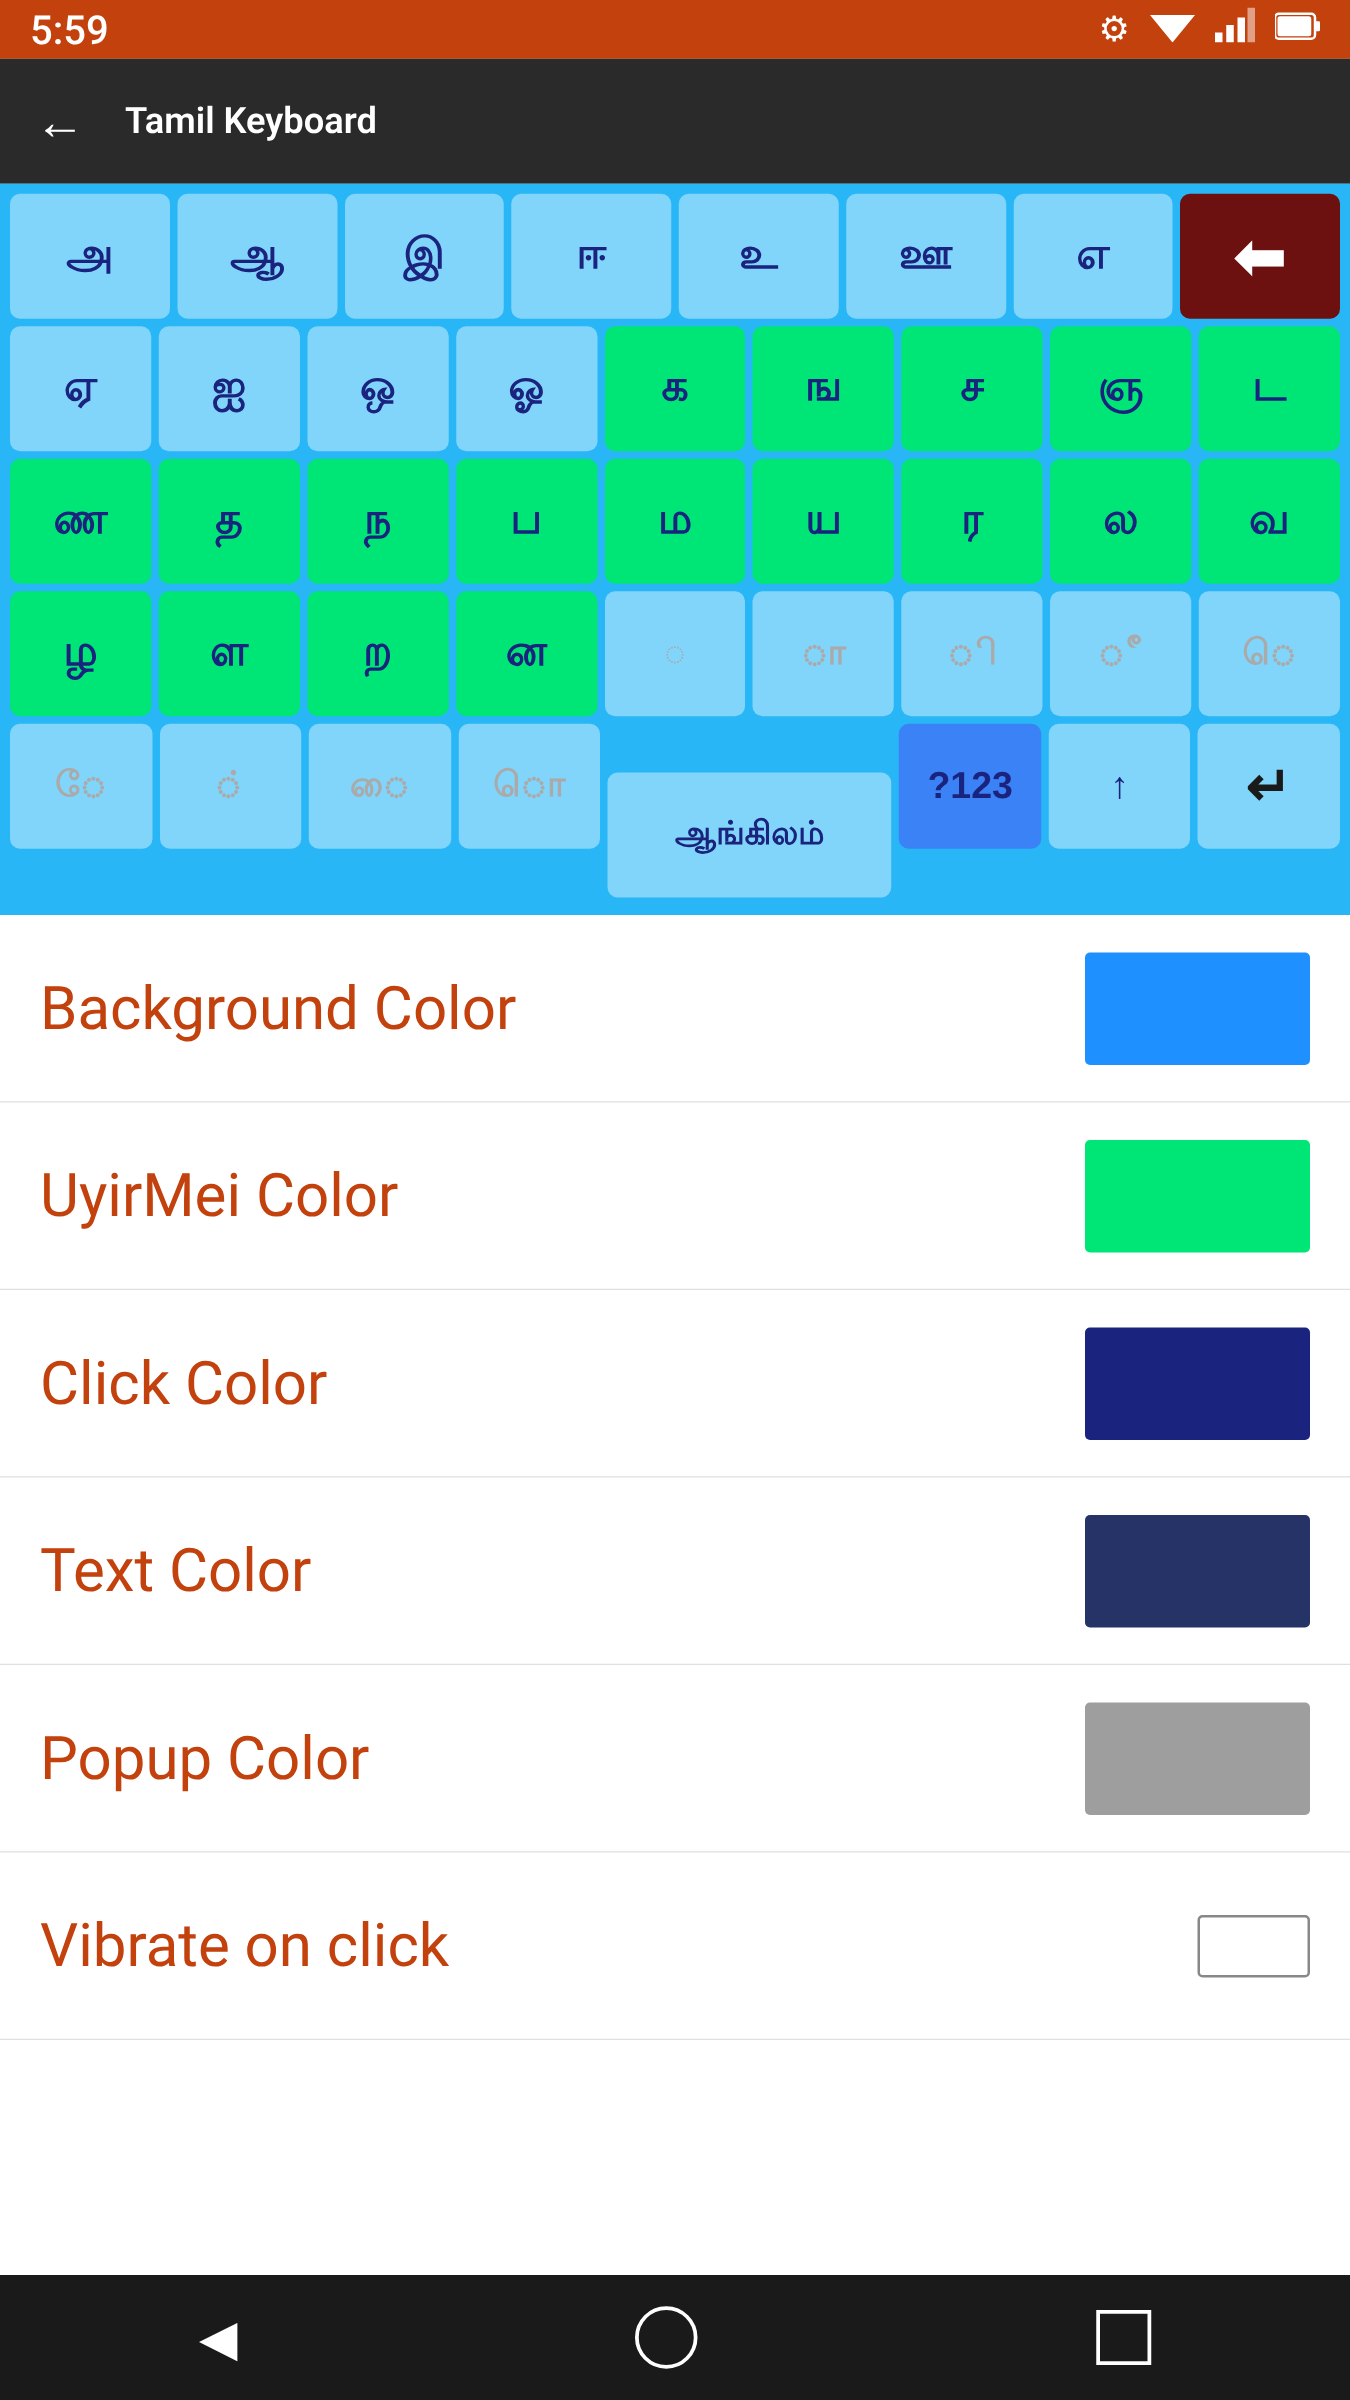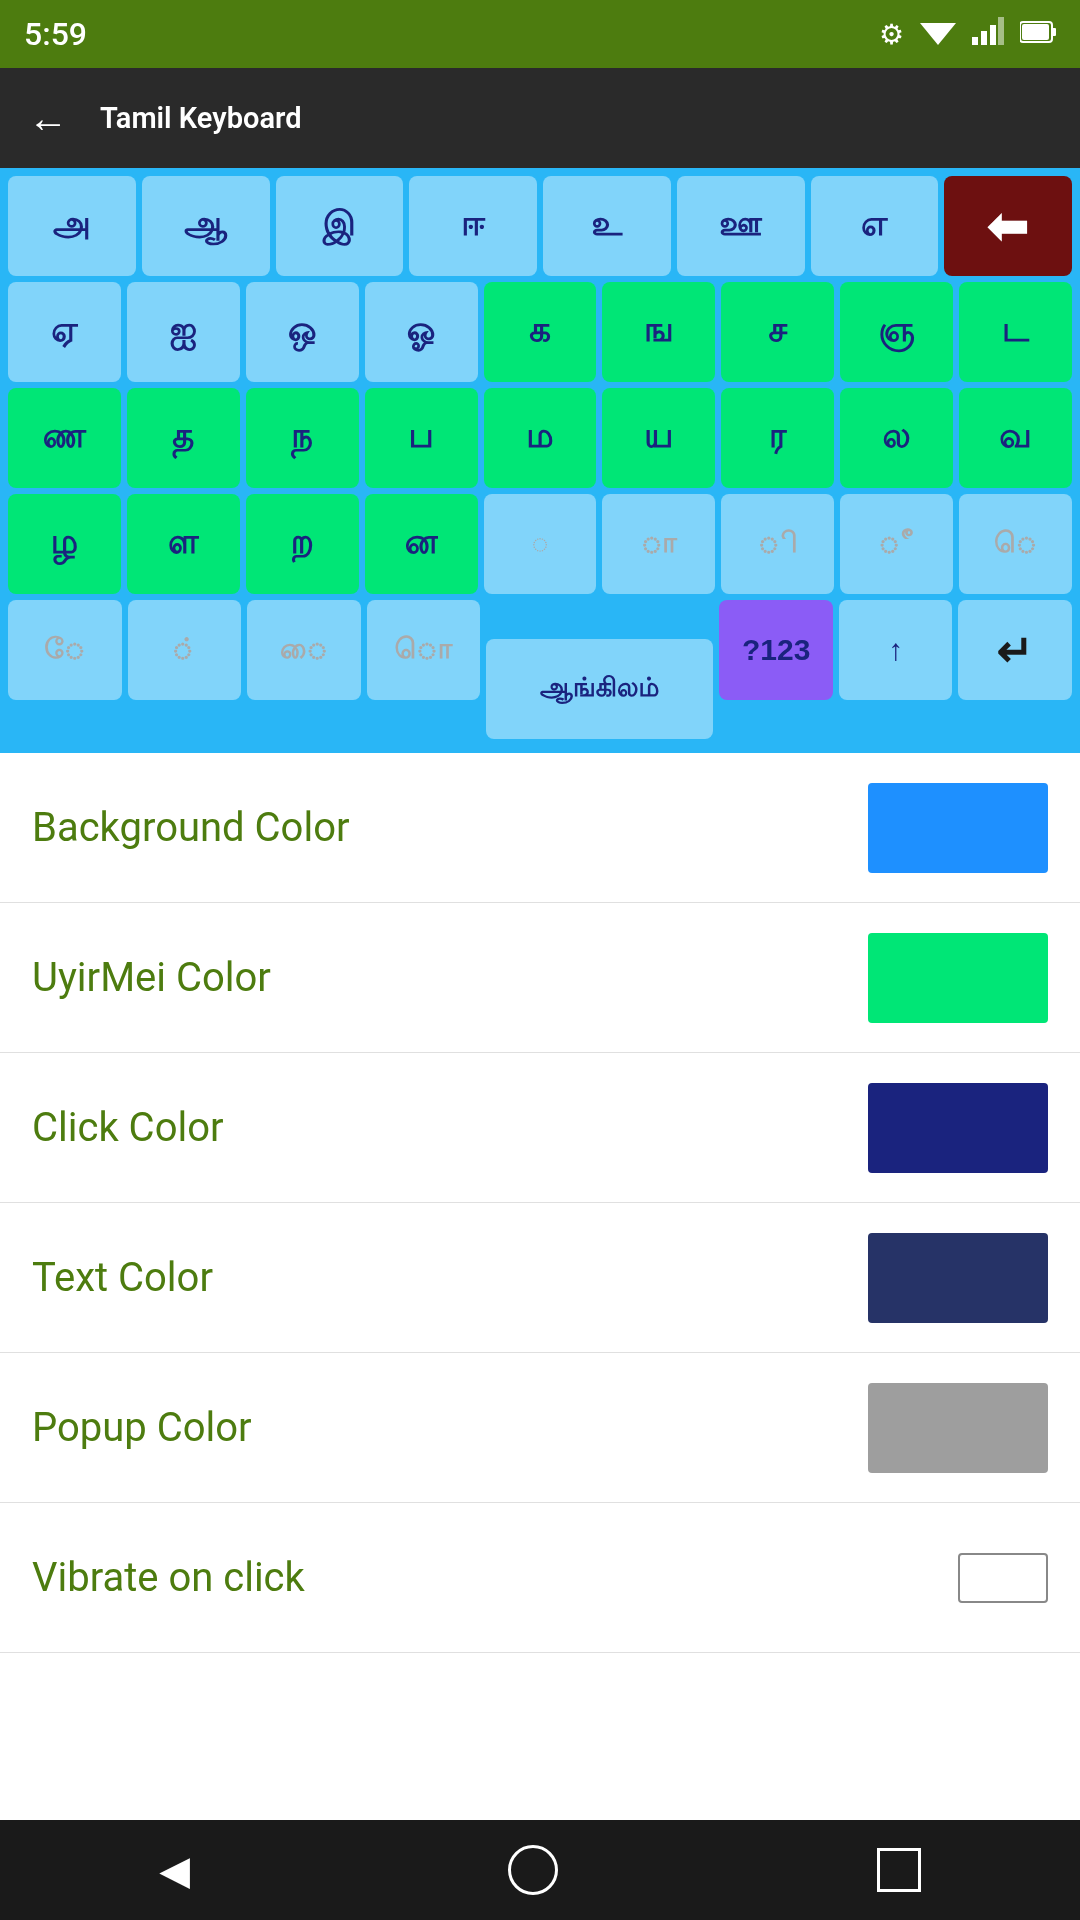--- a/index.html
+++ b/index.html
@@ -9,23 +9,23 @@
       width: 1080px;
       min-height: 1920px;
       background: #f0f0f0;
       font-family: 'Roboto', Arial, sans-serif;
       display: flex;
       flex-direction: column;
     }
 
     
     .status-bar {
-      background: #4d7c0f;
-      color: white;
-      height: 68px;
+      background: #c2410c;
+      color: white;
+      height: 47px;
       display: flex;
       align-items: center;
       justify-content: space-between;
       padding: 0 24px;
       flex-shrink: 0;
     }
     .status-time {
       font-size: 32px;
       font-weight: 500;
     }
@@ -101,21 +101,21 @@
       background: #81d4fa;
       font-size: 44px;
       color: #1a1a1a;
     }
     .key-special {
       background: #81d4fa;
       font-size: 28px;
       color: #1a237e;
     }
     .key-num {
-      background: #8b5cf6;
+      background: #3b82f6;
       font-size: 30px;
       color: #1a237e;
     }
     .key-shift {
       background: #81d4fa;
       font-size: 30px;
       color: #1a237e;
     }
 
     
@@ -128,22 +128,22 @@
     .settings-item {
       display: flex;
       align-items: center;
       justify-content: space-between;
       padding: 0 32px;
       height: 150px;
       border-bottom: 1px solid #e0e0e0;
     }
 
     .settings-label {
-      font-size: 40px;
-      color: #4d7c0f;
+      font-size: 48px;
+      color: #c2410c;
       font-weight: 400;
     }
 
     .color-swatch {
       width: 180px;
       height: 90px;
       border-radius: 4px;
     }
 
     .toggle-container {

